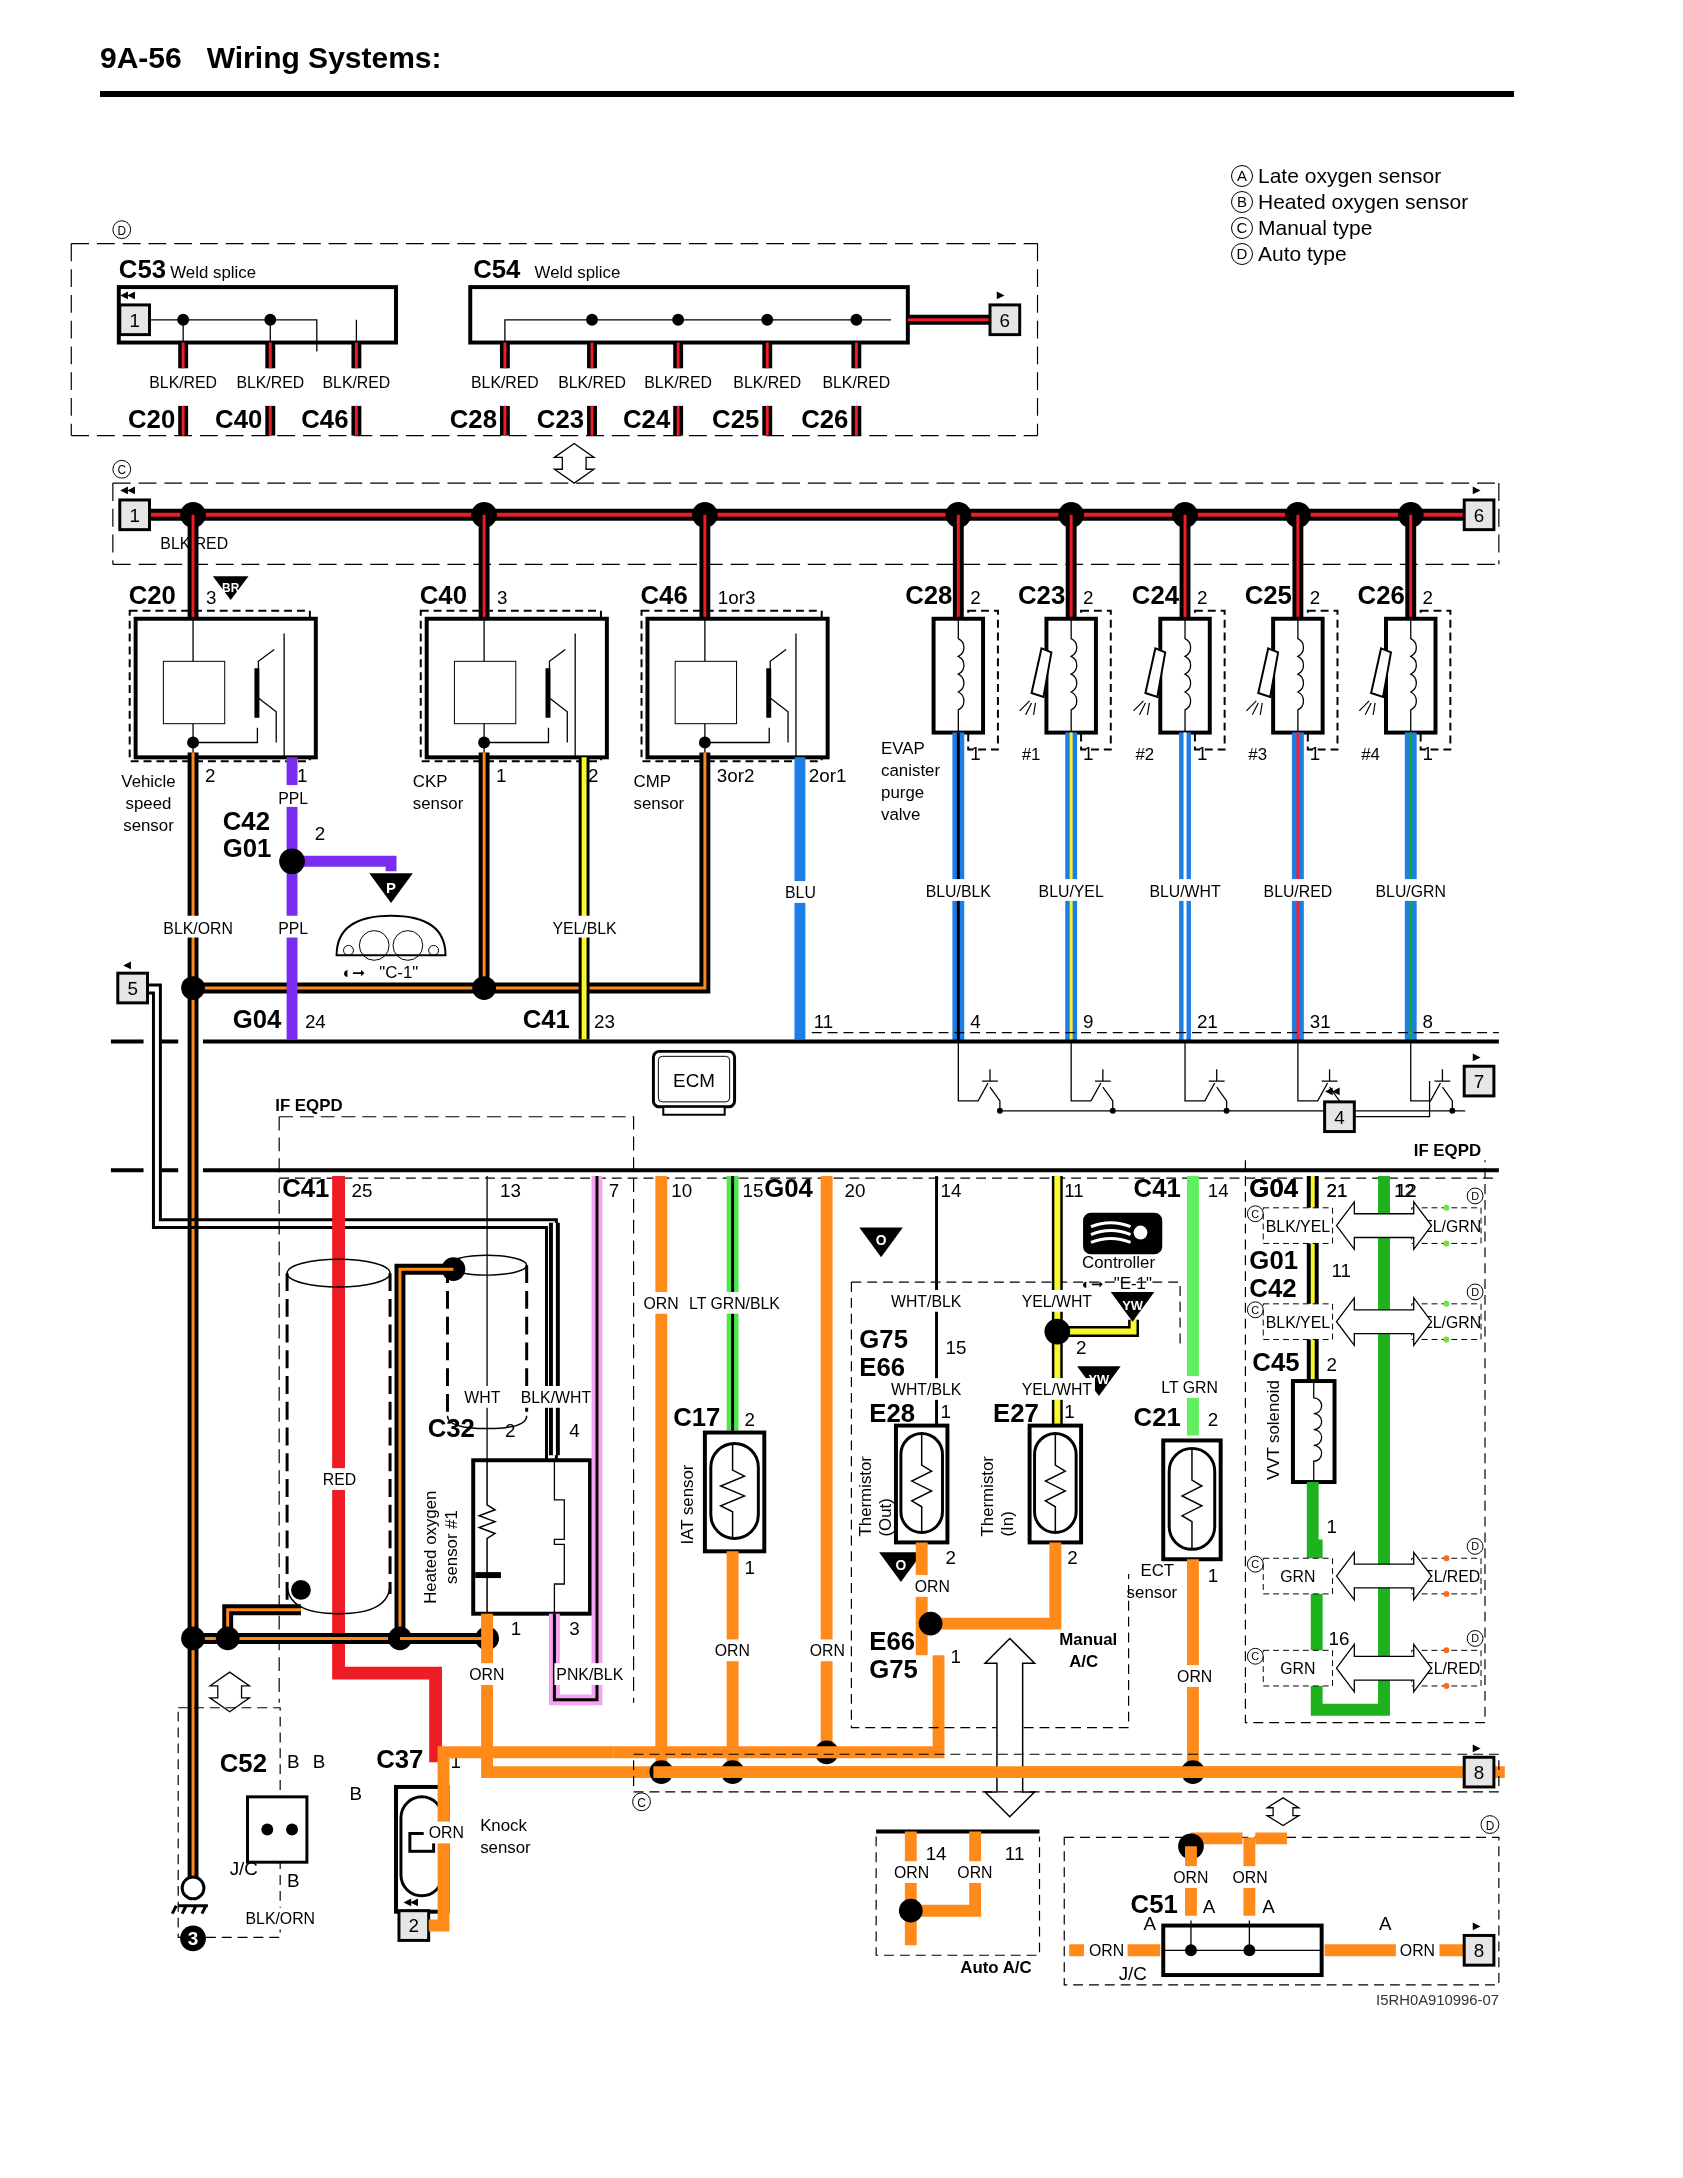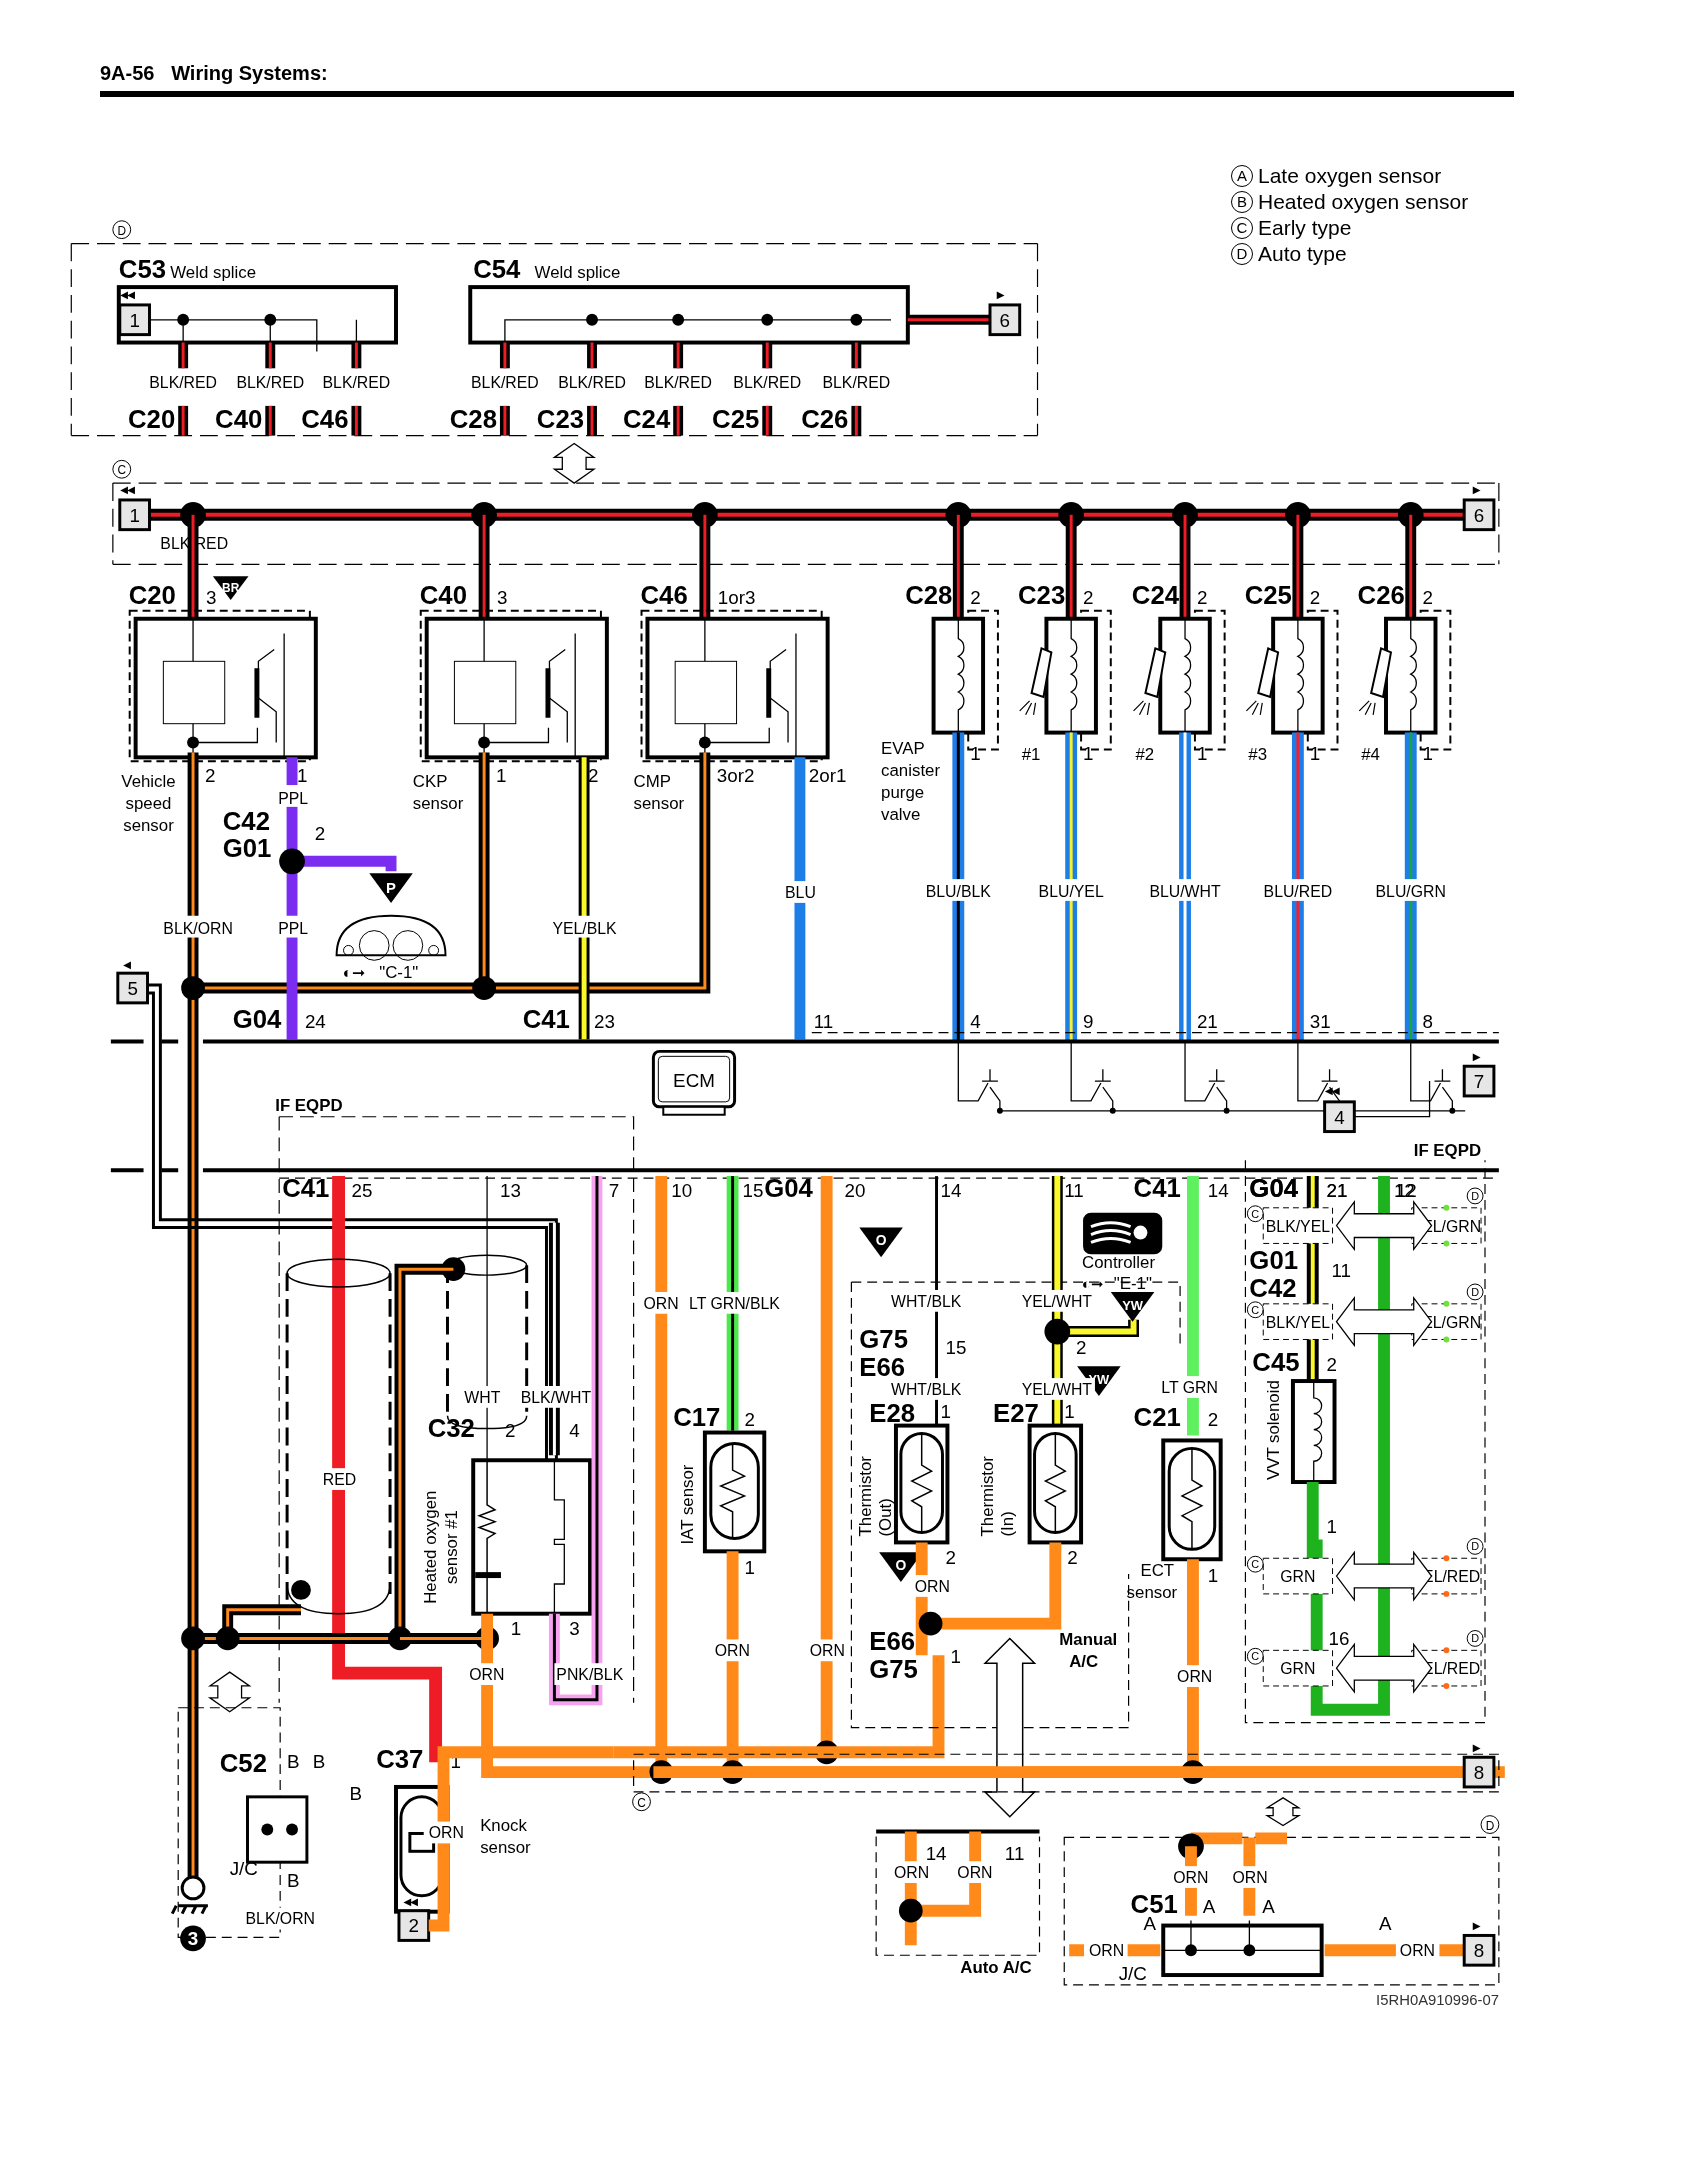--- a/index.html
+++ b/index.html
@@ -1,17 +1,17 @@
 <!DOCTYPE html>
 <html><head>
 <meta charset="utf-8">
 <style>
   html, body { margin: 0; padding: 0; background: #ffffff; }
   body { width: 1683px; height: 2178px; position: relative; overflow: hidden; font-family: "Liberation Sans", sans-serif; }
-  #page-title { position: absolute; left: 100px; top: 62px; font-size: 20px; font-weight: bold; color: #000; }
+  #page-title { position: absolute; left: 100px; top: 41px; font-size: 30px; font-weight: bold; color: #000; }
   #title-rule { position: absolute; left: 100px; top: 91px; width: 1414px; height: 6px; background: #000; }
   #legend { position: absolute; left: 1231px; top: 163px; font-size: 21px; line-height: 26px; color: #000; }
   #legend .row { display: flex; align-items: center; }
   #legend .circ { display: inline-block; width: 20px; height: 20px; border: 1.5px solid #000; border-radius: 50%; font-size: 15px; line-height: 20px; text-align: center; margin-right: 5px; }
   svg { position: absolute; left: 0; top: 0; }
   svg text { font-family: "Liberation Sans", sans-serif; }
   .lbl { font-size: 17px; fill: #000; }
   .wire-lbl { font-size: 16px; fill: #000; font-family: "Liberation Sans Narrow", "Liberation Sans", sans-serif; }
   .conn { font-size: 26px; font-weight: bold; fill: #000; }
   .pin { font-size: 19px; fill: #000; }
@@ -30,21 +30,21 @@
   <div class="row">
       <span class="circ">A</span>
       <span>Late oxygen sensor</span>
     </div>
   <div class="row">
       <span class="circ">B</span>
       <span>Heated oxygen sensor</span>
     </div>
   <div class="row">
       <span class="circ">C</span>
-      <span>Early type</span>
+      <span>Manual type</span>
     </div>
   <div class="row">
       <span class="circ">D</span>
       <span>Auto type</span>
     </div>
 </div>
 
 <svg id="diagram" width="1683" height="2178" viewBox="0 0 1700 2200">
   <defs>
     <g id="refbox">

